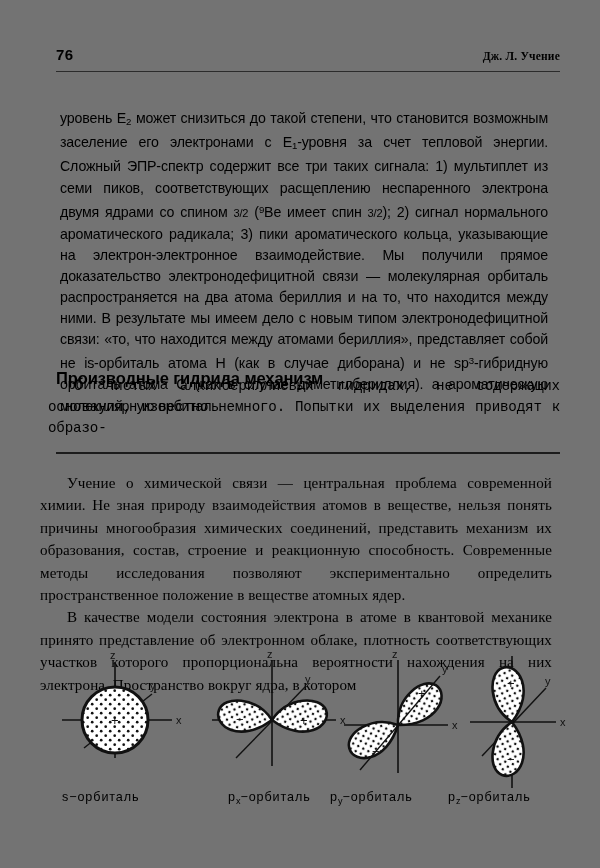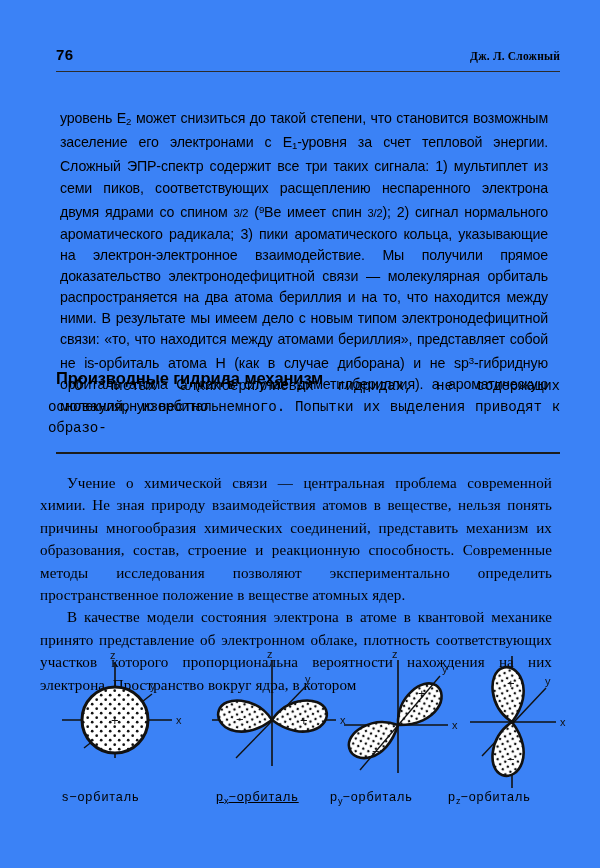--- a/index.html
+++ b/index.html
@@ -13,21 +13,21 @@
     position: relative;
     font-family: "Liberation Sans", sans-serif;
     color: #000000;
     overflow: hidden;
   }
   .page {
     position: absolute;
     left: 0; top: 0;
     width: 600px;
     height: 868px;
-    background: #3b82f6;
+    background: #737373;
   }
 
   
   .runhead {
     position: absolute;
     left: 56px;
     top: 46px;
     width: 504px;
     display: flex;
     justify-content: space-between;
@@ -139,32 +139,32 @@
   }
   .cap {
     position: absolute;
     font-family: "Liberation Sans", sans-serif;
     font-size: 12.6px;
     letter-spacing: 0.9px;
     white-space: nowrap;
   }
   .cap sub { font-size: 0.72em; vertical-align: -0.3em; letter-spacing: 0; }
   .cap-s  { left: 62px;  top: 0; }
-  .cap-px { left: 216px; top: 0; text-decoration: underline; }
+  .cap-px { left: 228px; top: 0; }
   .cap-py { left: 330px; top: 0; text-align: right; }
   .cap-pz { left: 448px; top: 0; text-align: right; }
 </style>
 </head>
 <body>
 
 <div class="page">
 
   <div class="runhead">
     <span class="folio">76</span>
-    <span class="author">Дж. Л. Сложный</span>
+    <span class="author">Дж. Л. Учение</span>
   </div>
   <div class="rule-head"></div>
 
   <div class="body-sans">
     <p><span>уровень E</span><sub>2</sub><span> может снизиться до такой степени, что становится возможным заселение его электронами с E</span><sub>1</sub><span>-уровня за счет тепловой энергии. Сложный ЭПР-спектр содержит все три таких сигнала: 1) мультиплет из семи пиков, соответствующих расщеплению неспаренного электрона двумя ядрами со спином </span><span class="frac">3/2</span><span> (</span><sup>9</sup><span>Be имеет спин </span><span class="frac">3/2</span><span>); 2) сигнал нормального ароматического радикала; 3) пики ароматического кольца, указывающие на электрон-электронное взаимодействие. Мы получили прямое доказательство электронодефицитной связи — молекулярная орбиталь распространяется на два атома бериллия и на то, что находится между ними. В результате мы имеем дело с новым типом электронодефицитной связи: «то, что находится между атомами бериллия», представляет собой не is-орбиталь атома H (как в случае диборана) и не sp</span><sup>3</sup><span>-гибридную орбиталь атома C (как в случае диметилбериллия). а ароматическую молекулярную орбиталь.</span></p>
   </div>
 
   <h2 class="sec-title">Производные гидрида механизм</h2>
 
   <div class="body-sans-2">

